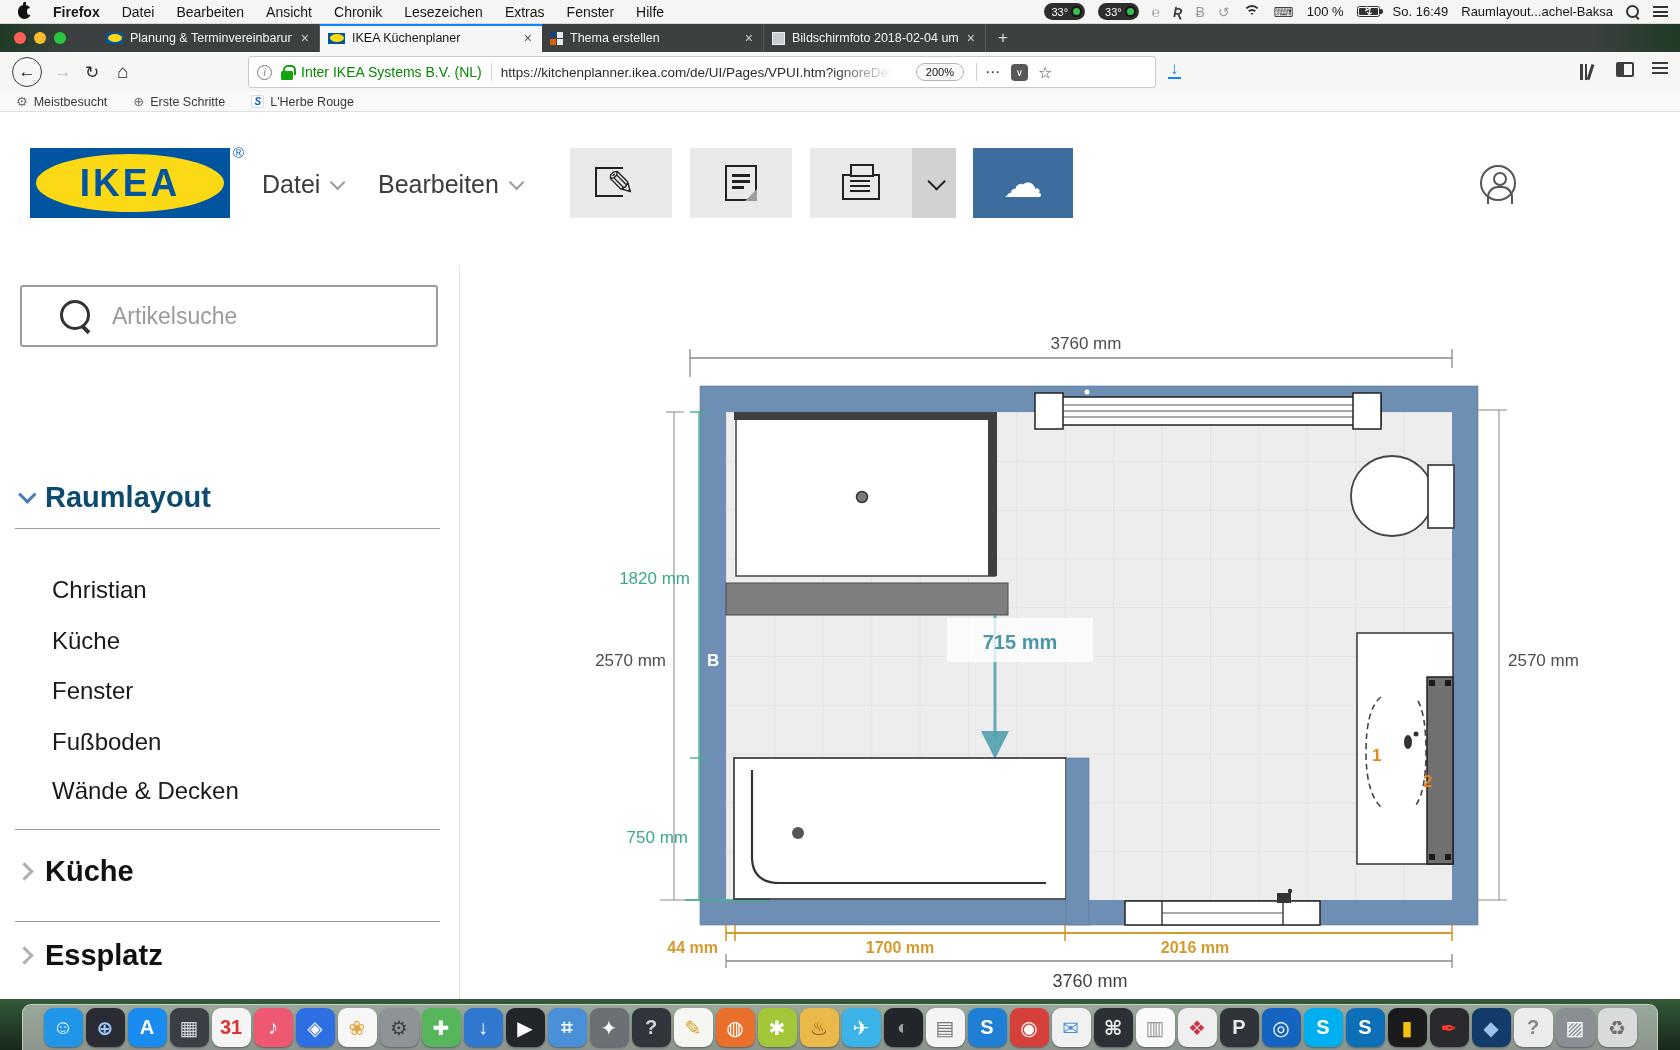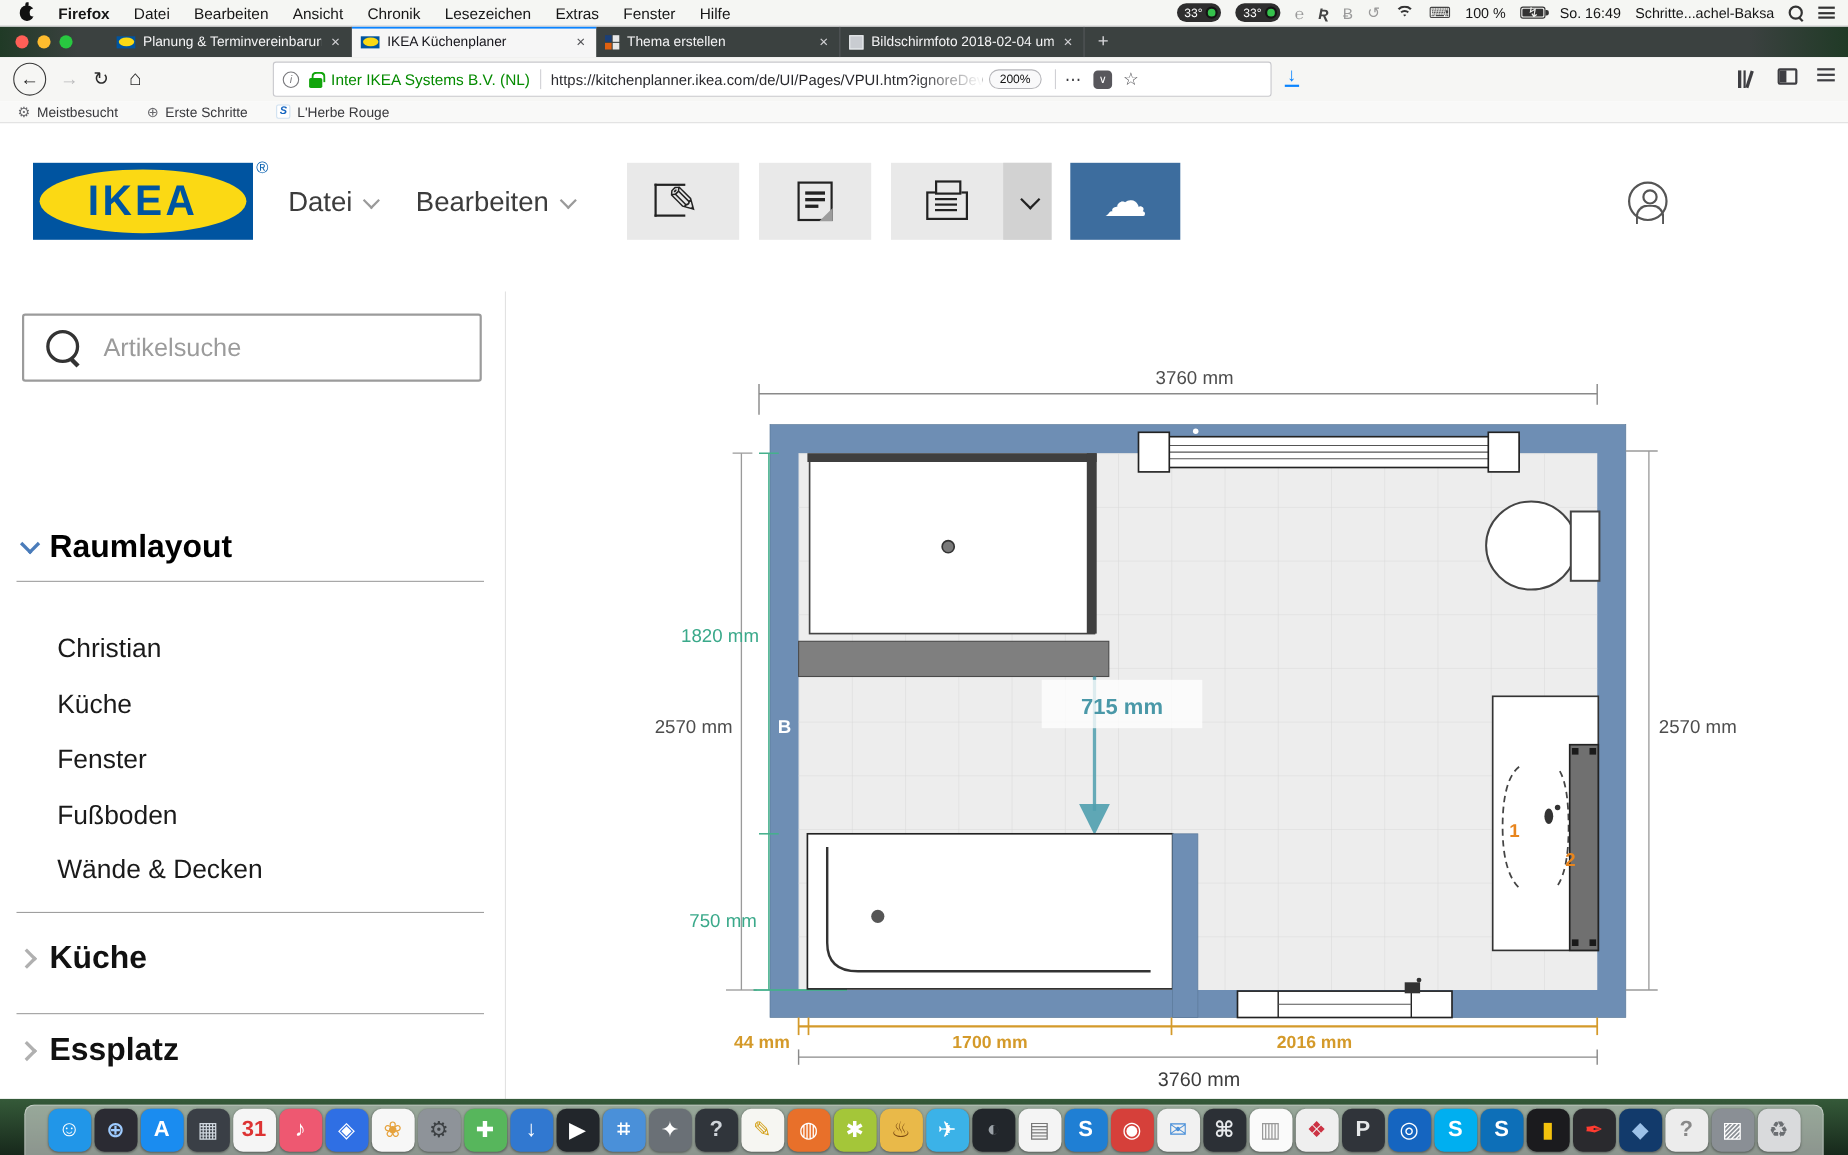--- a/index.html
+++ b/index.html
@@ -68,21 +68,21 @@
   .urlbar { position:absolute; left:248px; top:4px; width:908px; height:32px; background:#fff;
     border:1px solid #c8c8cc; border-radius:3px; display:flex; align-items:center; padding:0 8px; }
   .info-i { width:15px; height:15px; border:1.4px solid #7a7a7e; border-radius:50%; color:#7a7a7e;
     font-size:10px; display:flex; align-items:center; justify-content:center; font-style:italic; flex:none; }
   .lock { position:relative; width:12px; height:9px; background:#12a50c; border-radius:1.5px; margin:6px 0 0 9px; flex:none; }
   .lock::before { content:""; position:absolute; left:1.5px; top:-6px; width:9px; height:8px; border:2px solid #12a50c; border-bottom:none; border-radius:5px 5px 0 0; }
   .sec-name { color:#058b00; font-size:14px; margin-left:8px; white-space:nowrap; }
   .url-sep { width:1px; height:18px; background:#d0d0d4; margin:0 9px; flex:none; }
   .url-text { color:#2a2a2e; font-size:13.5px; white-space:nowrap; overflow:hidden; position:relative; width:392px; flex:none; }
   .url-text::after { content:""; position:absolute; right:0; top:0; width:60px; height:100%; background:linear-gradient(90deg,rgba(255,255,255,0),#fff); }
-  .zoom-pill { border:1px solid #b6b6ba; border-radius:10px; font-size:11px; color:#111; padding:2px 9px; margin-left:6px; flex:none; background:#f9f9fa; }
+  .zoom-pill { border:1px solid #b6b6ba; border-radius:10px; font-size:11px; color:#111; padding:2px 9px; margin-left:23px; flex:none; background:#f9f9fa; }
   .pa-sep { width:1px; height:18px; background:#d0d0d4; margin:0 8px 0 12px; }
   .dots { color:#3a3a3e; font-size:15px; letter-spacing:1px; }
   .pocket { width:17px; height:17px; background:#58575c; border-radius:4px; color:#fff; font-size:10px; display:flex; align-items:center; justify-content:center; margin-left:10px; }
   .star { color:#4a4a4e; font-size:16px; margin-left:10px; }
   .dl { position:absolute; left:1168px; top:9px; color:#0a84ff; font-size:17px; font-weight:bold; border-bottom:2.5px solid #0a84ff; line-height:16px; padding:0 2px; }
   .searchbar { position:absolute; left:1196px; top:4px; width:264px; height:32px; background:#fff; border:1px solid #c8c8cc; border-radius:3px; display:flex; align-items:center; padding:0 10px; gap:8px; }
   .mag.g::before { border-color:#8a8a8e; } .mag.g::after { background:#8a8a8e; }
   .search-ph { color:#9a9a9e; font-size:13.5px; }
   .lib { position:absolute; left:1580px; top:12px; display:flex; gap:2px; align-items:flex-end; height:16px; }
   .lib i { width:2.5px; background:#3e3e42; height:16px; display:inline-block; }
@@ -123,28 +123,28 @@
   .ic-print i:nth-child(1){ top:4px; } .ic-print i:nth-child(2){ top:9px; } .ic-print i:nth-child(3){ top:14px; }
   .tbtn .dropzone { position:absolute; right:0; top:0; width:44px; height:100%; background:#d2d2d2; display:flex; align-items:center; justify-content:center; }
   .chev.dk { border-color:#222; width:13px; height:13px; }
   .cloud { color:#fff; font-size:40px; line-height:40px; }
   .profile { position:absolute; left:1480px; top:52px; width:36px; height:36px; border:2px solid #555; border-radius:50%; }
   .profile::before { content:""; position:absolute; left:11px; top:5px; width:10px; height:10px; border:2px solid #555; border-radius:50%; }
   .profile::after { content:""; position:absolute; left:5px; top:19px; width:22px; height:16px; border:2px solid #555; border-bottom:none; border-radius:11px 11px 0 0; }
 
   
   .side-sep { position:absolute; left:459px; top:152px; width:1px; height:734px; background:#e2e2e2; }
-  .searchbox { position:absolute; left:20px; top:172px; width:418px; height:62px; border:2px solid #9b9b9b; border-radius:3px; background:#fff; display:flex; align-items:center; padding-left:18px; gap:20px; }
+  .searchbox { position:absolute; left:20px; top:172px; width:418px; height:62px; border:2px solid #9b9b9b; border-radius:3px; background:#fff; display:flex; align-items:center; padding-left:36px; gap:20px; }
   .bigmag { position:relative; width:34px; height:36px; }
   .bigmag::before { content:""; position:absolute; left:2px; top:2px; width:24px; height:24px; border:3px solid #333; border-radius:50%; }
   .bigmag::after { content:""; position:absolute; left:26px; top:27px; width:9px; height:3.5px; background:#333; transform:rotate(45deg); transform-origin:0 0; }
   .searchbox .ph { color:#9b9b9b; font-size:23px; }
   .sec-head { position:absolute; left:18px; display:flex; align-items:center; gap:14px; }
   .sec-head .txt { font-weight:bold; font-size:29px; color:#111; }
-  .sec-head.open .txt { color:#000000; }
+  .sec-head.open .txt { color:#0c4a6e; }
   .chev2 { width:13px; height:13px; border-right:3.5px solid #b0b0b0; border-bottom:3.5px solid #b0b0b0; }
   .chev2.down { transform:rotate(45deg) translateY(-4px); border-color:#4a7cba; }
   .chev2.right { transform:rotate(-45deg); }
   .sdiv { position:absolute; left:15px; width:425px; height:1px; background:#9f9f9f; }
   .sitem { position:absolute; left:52px; font-size:24px; color:#1a1a1a; }
 
   
   .plan { position:absolute; left:460px; top:152px; }
 
   
@@ -192,21 +192,21 @@
         <i></i>
         <i></i>
       </span>
     <span class="mb-glyph">⌨</span>
     <span>100 %</span>
     <span class="battery">
         <span class="fill"></span>
         <span class="bolt">↯</span>
       </span>
     <span>So. 16:49</span>
-    <span>Schritte...achel-Baksa</span>
+    <span>Raumlayout...achel-Baksa</span>
     <span class="mag"></span>
     <span class="mlist">
         <i></i>
         <i></i>
         <i></i>
       </span>
   </div>
 </div>
 
 <div class="tabbar">

